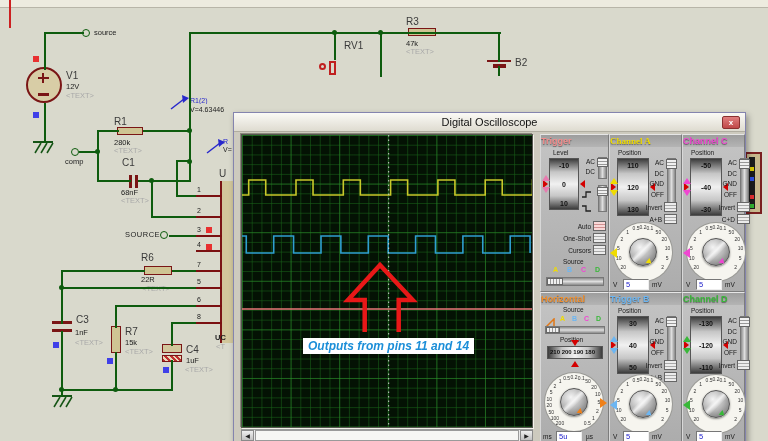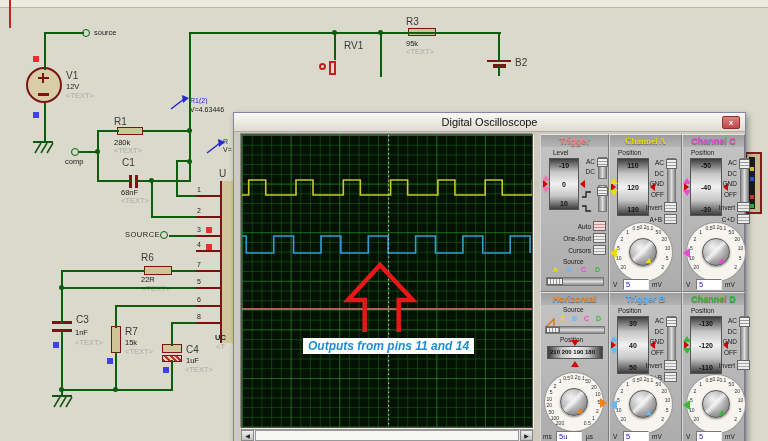--- a/index.html
+++ b/index.html
@@ -46,21 +46,21 @@
     padding:1px 5px;white-space:nowrap;}
   #hscroll{position:absolute;left:7px;top:316px;width:292px;height:13px;background:#e9e9e9;border:1px solid #9a9a9a;}
   .sbtn{position:absolute;top:0;width:13px;height:11px;background:linear-gradient(180deg,#efefef,#c2c2c2);
     border:1px solid #8a8a8a;font-size:6px;color:#222;text-align:center;line-height:10px;}
   #sthumb{position:absolute;left:13px;top:0;width:264px;height:11px;background:#f6f6f4;border:1px solid #9a9a9a;}
   
   #panel{position:absolute;left:306px;top:21px;width:205px;height:310px;background:#b2b2b2;}
   .section{position:absolute;background:linear-gradient(180deg,#c4c4c4,#acacac);
     border-top:1px solid #e6e6e6;border-left:1px solid #d8d8d8;border-right:1px solid #7c7c7c;border-bottom:1px solid #7c7c7c;}
   .sechdr{position:absolute;left:0;top:0;width:100%;height:12px;background:linear-gradient(180deg,#9d9d9d,#b4b4b4);
-    font-size:9px;font-weight:bold;text-align:center;line-height:12px;text-shadow:0 1px 1px rgba(0,0,0,.45);}
+    font-size:9px;font-weight:bold;text-align:left;line-height:12px;text-shadow:0 1px 1px rgba(0,0,0,.45);}
   .seclabel{position:absolute;font-size:6.5px;color:#1a1a1a;}
   .drum{position:absolute;border:1px solid #555;
     background:linear-gradient(180deg,#3c3c3c,#c6c6c6 26%,#f1f1f1 50%,#c6c6c6 74%,#3c3c3c);}
   .drumval{position:absolute;width:100%;text-align:center;font-size:7px;font-weight:bold;color:#101010;}
   .drum-h{position:absolute;border:1px solid #555;overflow:hidden;white-space:nowrap;
     background:linear-gradient(90deg,#3c3c3c,#c6c6c6 26%,#f1f1f1 50%,#c6c6c6 74%,#3c3c3c);
     font-size:6px;font-weight:bold;color:#101010;line-height:11px;padding-left:2px;}
   .tri{position:absolute;width:0;height:0;}
   .tri-r{border-top:4px solid transparent;border-bottom:4px solid transparent;border-left:5px solid #d40000;}
   .tri-l{border-top:4px solid transparent;border-bottom:4px solid transparent;border-right:5px solid #d40000;}
@@ -153,21 +153,21 @@
     <span class="sref" style="left:66px;top:70px">V1</span>
     <span class="sval" style="left:66px;top:82px">12V</span>
     <span class="stext" style="left:66px;top:91px">&lt;TEXT&gt;</span>
     <span class="sref" style="left:114px;top:116px">R1</span>
     <span class="sval" style="left:114px;top:138px">280k</span>
     <span class="stext" style="left:114px;top:146px">&lt;TEXT&gt;</span>
     <span class="sref" style="left:122px;top:157px">C1</span>
     <span class="sval" style="left:121px;top:188px">68nF</span>
     <span class="stext" style="left:121px;top:196px">&lt;TEXT&gt;</span>
     <span class="sref" style="left:406px;top:16px">R3</span>
-    <span class="sval" style="left:406px;top:39px">95k</span>
+    <span class="sval" style="left:406px;top:39px">47k</span>
     <span class="stext" style="left:406px;top:47px">&lt;TEXT&gt;</span>
     <span class="sref" style="left:344px;top:40px">RV1</span>
     <span class="sref" style="left:515px;top:57px">B2</span>
     <span class="sref" style="left:141px;top:252px">R6</span>
     <span class="sval" style="left:141px;top:275px">22R</span>
     <span class="stext" style="left:142px;top:284px">&lt;TEXT&gt;</span>
     <span class="sref" style="left:76px;top:314px">C3</span>
     <span class="sval" style="left:75px;top:328px">1nF</span>
     <span class="stext" style="left:75px;top:338px">&lt;TEXT&gt;</span>
     <span class="sref" style="left:125px;top:326px">R7</span>

